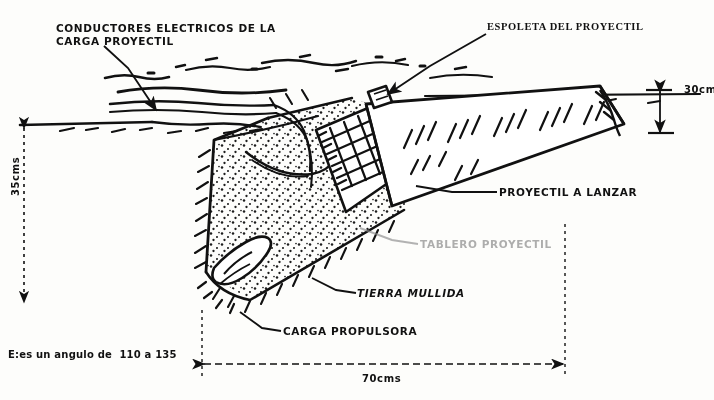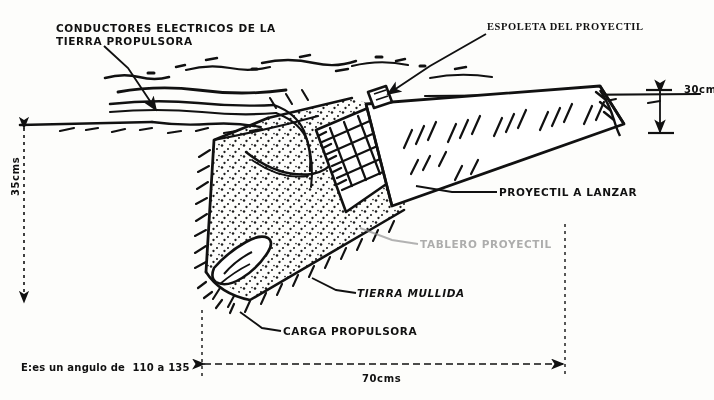--- a/index.html
+++ b/index.html
@@ -32,21 +32,21 @@
   #label-carga{left:283px;top:325px;}
   #label-dim-30{left:684px;top:84px;}
   #label-dim-70{left:330px;top:373px;margin-left:32px;}
   #label-dim-35{
     left:10px;top:196px;
     transform:rotate(-90deg);
     transform-origin:left top;
     width:70px;
   }
   #legend-block{left:4px;top:320px;}
-  #legend-block div{margin:17px;}
+  #legend-block div{margin:4px;}
 </style>
 </head>
 <body>
 
 <div id="diagram-root">
 
 <svg id="scene" viewBox="0 0 714 400">
   <defs>
     <marker id="ah" markerWidth="9" markerHeight="9" refX="7" refY="3.2" orient="auto">
       <path d="M0,0 L8,3.2 L0,6.4 L2,3.2 Z" fill="#111"></path>
@@ -169,21 +169,21 @@
     <path d="M202,310 L202,378" stroke-width="1.4" stroke-dasharray="3 4"></path>
     <path d="M565,224 L565,378" stroke-width="1.4" stroke-dasharray="3 4"></path>
     <path d="M204,364 L563,364" stroke-width="1.7" stroke-dasharray="7 4" marker-start="url(#ah2)" marker-end="url(#ah)"></path>
     <path d="M660,92 L660,132" stroke-width="1.8" marker-start="url(#ah2)" marker-end="url(#ah)"></path>
     <path d="M646,90 L672,90" stroke-width="2.2"></path>
     <path d="M648,133 L674,133" stroke-width="2.2"></path>
   </g>
 </svg>
 
 <div class="lbl lbl-cap" id="label-conductores">CONDUCTORES ELECTRICOS DE LA
-TIERRA PROPULSORA</div>
+CARGA PROYECTIL</div>
 <div class="lbl lbl-cap" id="label-espoleta">ESPOLETA DEL PROYECTIL</div>
 <div class="lbl lbl-cap" id="label-proyectil">PROYECTIL A LANZAR</div>
 <div class="lbl lbl-cap faded" id="label-tablero">TABLERO PROYECTIL</div>
 <div class="lbl lbl-cap" id="label-tierra">TIERRA MULLIDA</div>
 <div class="lbl lbl-cap" id="label-carga">CARGA PROPULSORA</div>
 
 <div class="lbl lbl-dim" id="label-dim-35">35cms</div>
 <div class="lbl lbl-dim" id="label-dim-70">70cms</div>
 <div class="lbl lbl-dim" id="label-dim-30">30cms</div>
 

